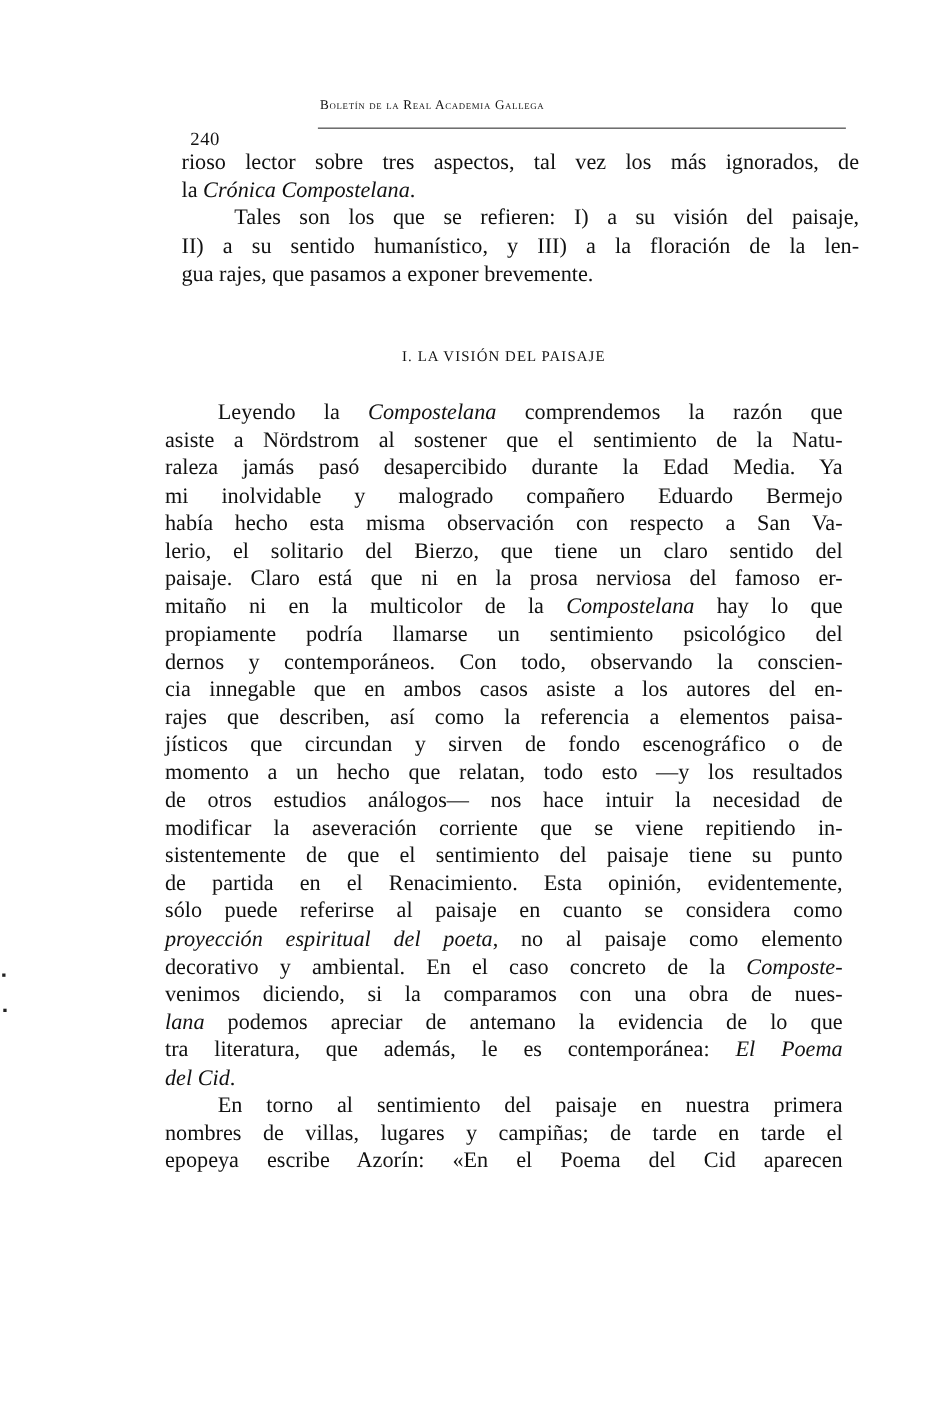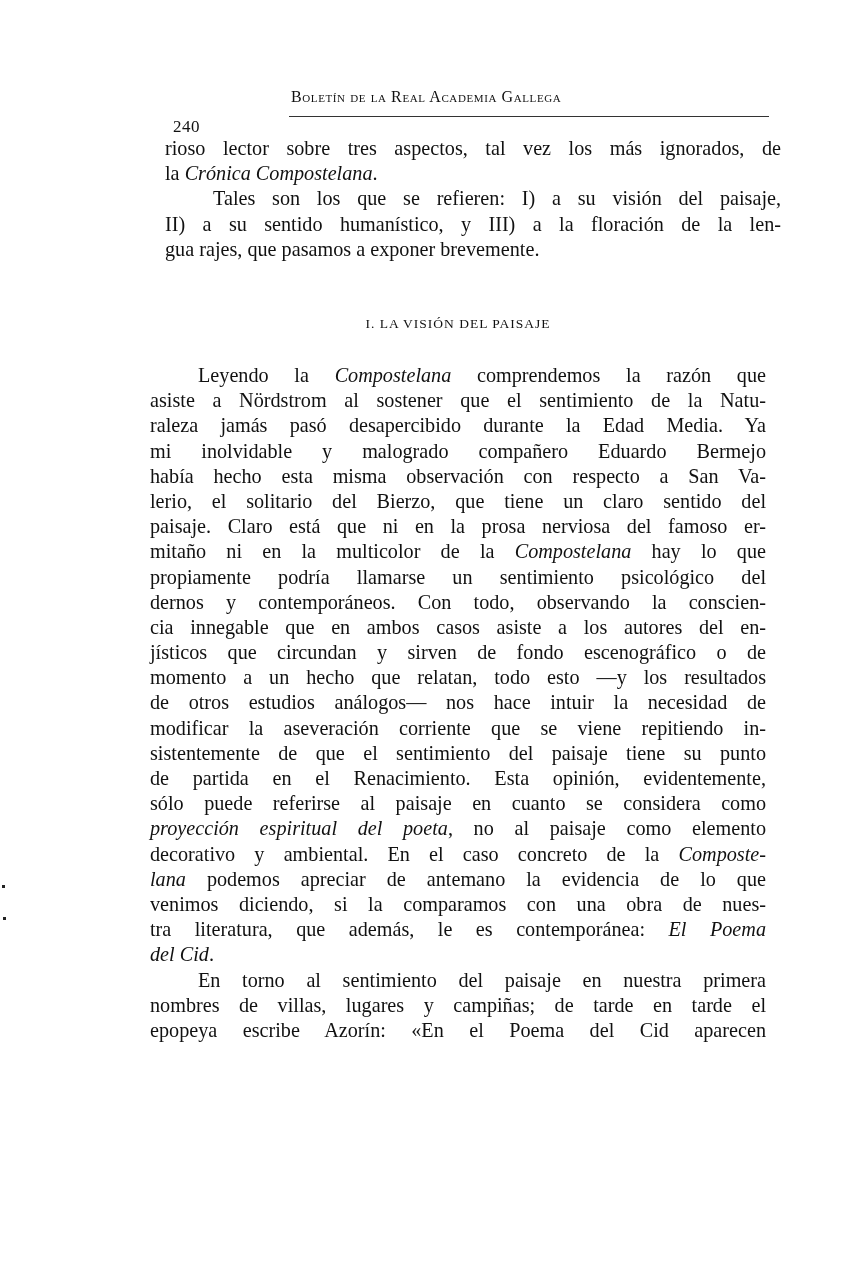--- a/index.html
+++ b/index.html
@@ -27,21 +27,21 @@
       left: 0;
       top: 0;
       font-size: 17px;
       letter-spacing: 0.5px;
       margin-top: 29px;
     }
     .running-title {
       position: absolute;
       left: 118px;
       top: 0;
-      font-size: 16px;
+      font-size: 12px;
       font-variant: small-caps;
       letter-spacing: 0.6px;
     }
     .header-rule {
       position: absolute;
       left: 116px;
       top: 28px;
       width: 480px;
       height: 0;
       border-top: 1px solid #333333;
@@ -117,31 +117,32 @@
     <span class="line">asiste a Nördstrom al sostener que el sentimiento de la Natu-</span>
     <span class="line">raleza jamás pasó desapercibido durante la Edad Media. Ya</span>
     <span class="line">mi inolvidable y malogrado compañero Eduardo Bermejo</span>
     <span class="line">había hecho esta misma observación con respecto a San Va-</span>
     <span class="line">lerio, el solitario del Bierzo, que tiene un claro sentido del</span>
     <span class="line">paisaje. Claro está que ni en la prosa nerviosa del famoso er-</span>
     <span class="line">mitaño ni en la multicolor de la <em>Compostelana</em> hay lo que</span>
     <span class="line">propiamente podría llamarse un sentimiento psicológico del</span>
     <span class="line">dernos y contemporáneos. Con todo, observando la conscien-</span>
     <span class="line">cia innegable que en ambos casos asiste a los autores del en-</span>
+    <span class="line">rajes que describen, así como la referencia a elementos paisa-</span>
     <span class="line">jísticos que circundan y sirven de fondo escenográfico o de</span>
     <span class="line">momento a un hecho que relatan, todo esto —y los resultados</span>
     <span class="line">de otros estudios análogos— nos hace intuir la necesidad de</span>
     <span class="line">modificar la aseveración corriente que se viene repitiendo in-</span>
     <span class="line">sistentemente de que el sentimiento del paisaje tiene su punto</span>
     <span class="line">de partida en el Renacimiento. Esta opinión, evidentemente,</span>
     <span class="line">sólo puede referirse al paisaje en cuanto se considera como</span>
     <span class="line"><em>proyección espiritual del poeta</em>, no al paisaje como elemento</span>
     <span class="line">decorativo y ambiental. En el caso concreto de la <em>Composte-</em></span>
+    <span class="line">venimos diciendo, si la comparamos con una obra de nues-</span>
     <span class="line"><em>lana</em> podemos apreciar de antemano la evidencia de lo que</span>
-    <span class="line">venimos diciendo, si la comparamos con una obra de nues-</span>
     <span class="line">tra literatura, que además, le es contemporánea: <em>El Poema</em></span>
     <span class="line last"><em>del Cid</em>.</span>
     <span class="line indent">En torno al sentimiento del paisaje en nuestra primera</span>
     <span class="line">nombres de villas, lugares y campiñas; de tarde en tarde el</span>
     <span class="line">epopeya escribe Azorín: «En el Poema del Cid aparecen</span>
   </div>
 
 <div class="speck" style="left:2px; top:885px;"></div>
 <div class="speck" style="left:3px; top:917px;"></div>
 

